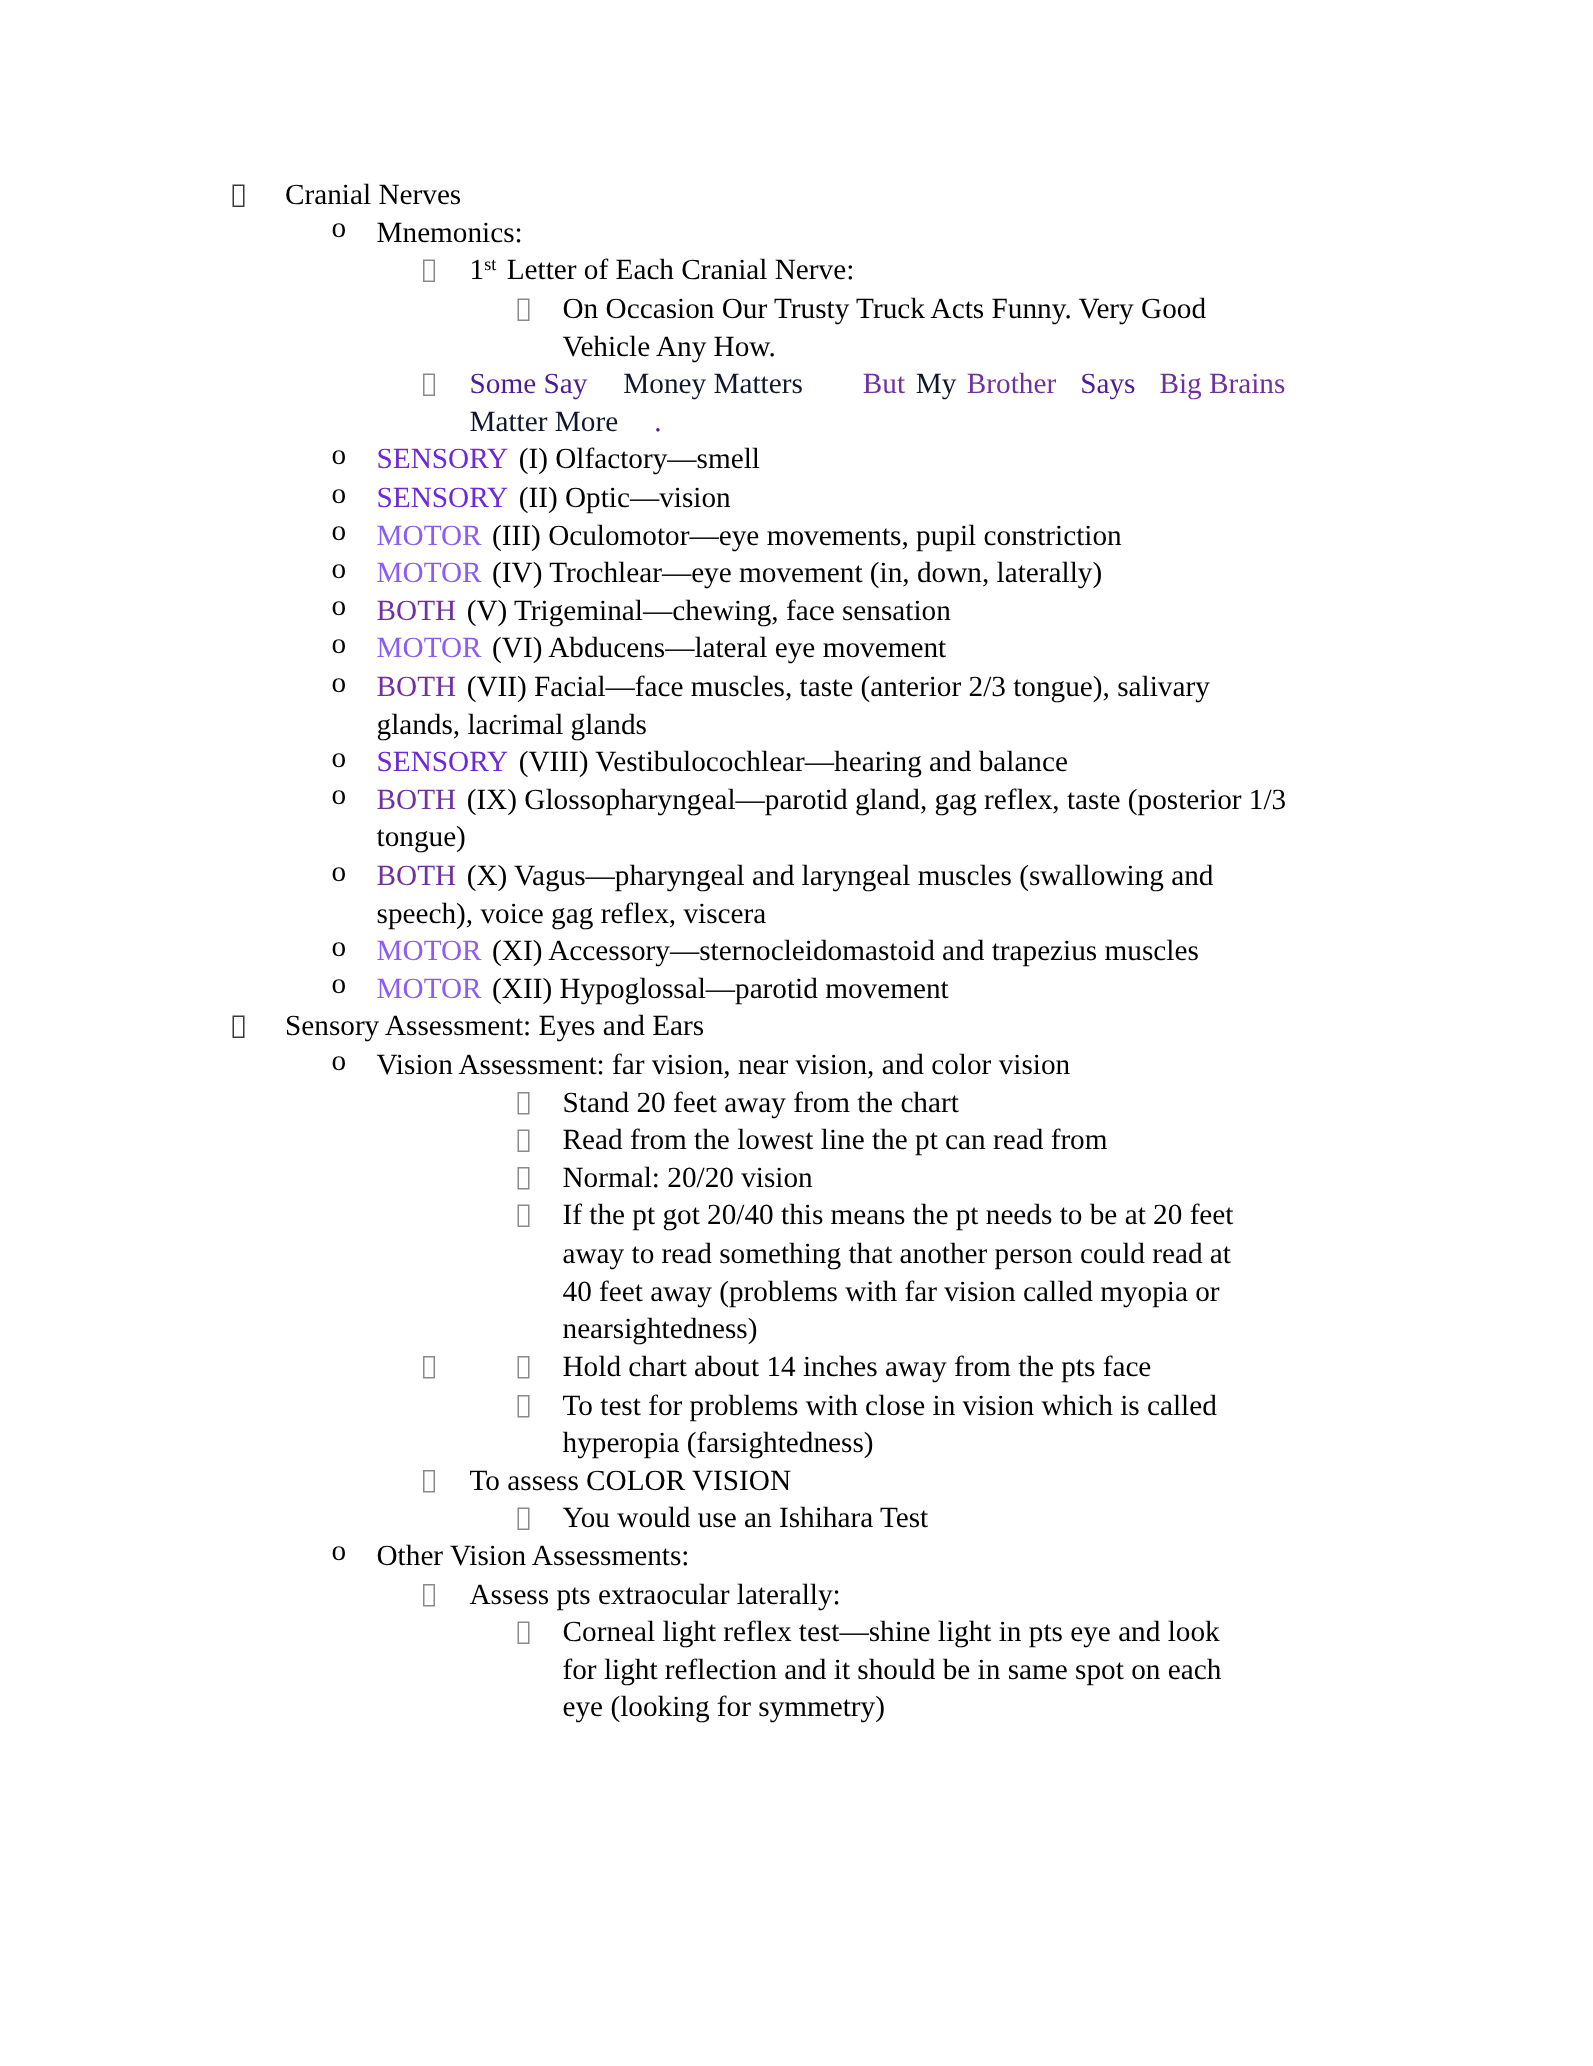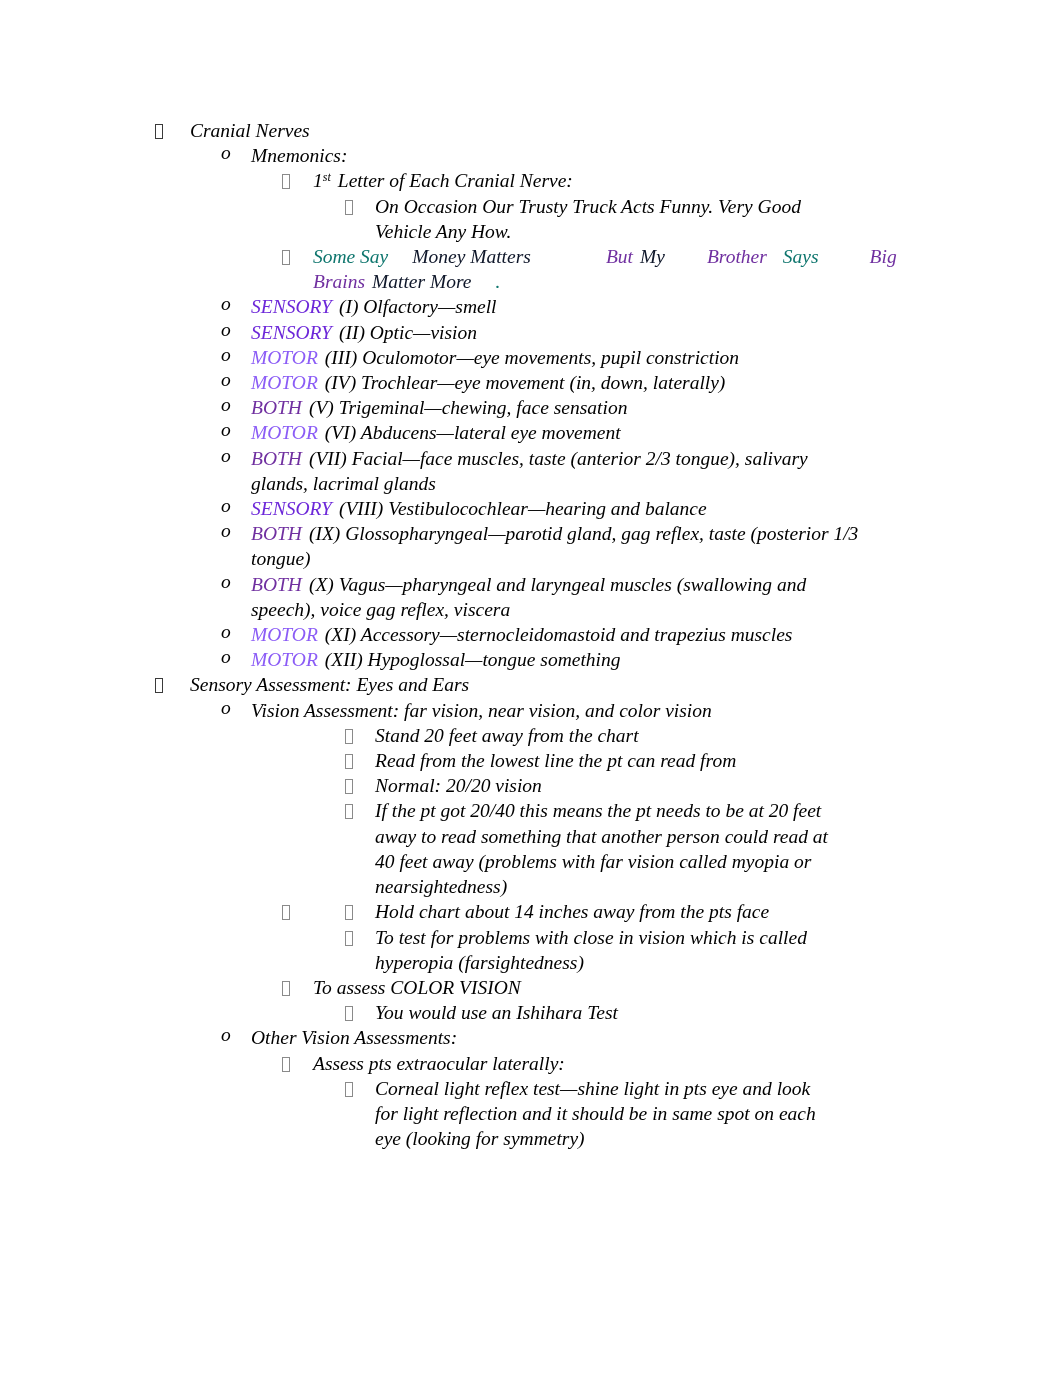--- a/index.html
+++ b/index.html
@@ -14,21 +14,20 @@
     color: #000000;
     -webkit-font-smoothing: antialiased;
   }
   .page {
     position: relative;
     width: 1062px;
     height: 1330px;
     box-sizing: border-box;
     padding: 118px 0 16px 0;
     overflow: hidden;
-    font-style: italic;
   }
   .outline {
     font-size: 19.5px;
     line-height: 25.2px;
   }
 
   
   .row {
     position: relative;
     display: block;
@@ -74,23 +73,23 @@
   .lvl4 > .bullet { left: 345px; }
   .lvl4 > .txt    { margin-left: 375px; max-width: 460px; }
 
   
   .lvl3.wide > .txt { max-width: 600px; }
 
   
   .c-sensory { color: #6d28d9; }
   .c-motor   { color: #8b5cf6; }
   .c-both    { color: #7030a0; }
-  .c-cyan    { color: #0f766e; }
+  .c-cyan    { color: #4c1d95; }
   .c-red     { color: #0f172a; }
-  .c-purple  { color: #7030a0; margin-left: 35px; }
+  .c-purple  { color: #7030a0; }
 
   .sp { display: inline-block; width: 7px; }
   .sp-wide { display: inline-block; width: 16px; }
   .sp-xwide { display: inline-block; width: 24px; }
 
   sup.ord {
     font-size: 0.62em;
     vertical-align: 0.50em;
     line-height: 0;
   }
@@ -166,21 +165,21 @@
         <div class="row lvl2">
           <span class="bullet omark">o</span>
           <span class="txt"><span class="c-both">BOTH</span><span class="sp"></span><span>(X) Vagus—pharyngeal and laryngeal muscles (swallowing and speech), voice gag reflex, viscera</span></span>
         </div>
         <div class="row lvl2">
           <span class="bullet omark">o</span>
           <span class="txt"><span class="c-motor">MOTOR</span><span class="sp"></span><span>(XI) Accessory—sternocleidomastoid and trapezius muscles</span></span>
         </div>
         <div class="row lvl2">
           <span class="bullet omark">o</span>
-          <span class="txt"><span class="c-motor">MOTOR</span><span class="sp"></span><span>(XII) Hypoglossal—tongue something</span></span>
+          <span class="txt"><span class="c-motor">MOTOR</span><span class="sp"></span><span>(XII) Hypoglossal—parotid movement</span></span>
         </div>
       </div>
 
     <div class="row lvl1">
       <span class="bullet"><span class="tofu"></span></span>
       <span class="txt">Sensory Assessment: Eyes and Ears</span>
     </div>
 
     <div class="row lvl2">
       <span class="bullet omark">o</span>

